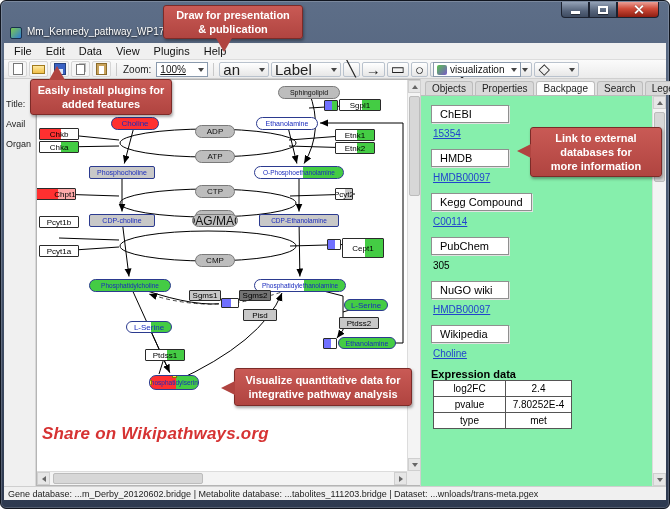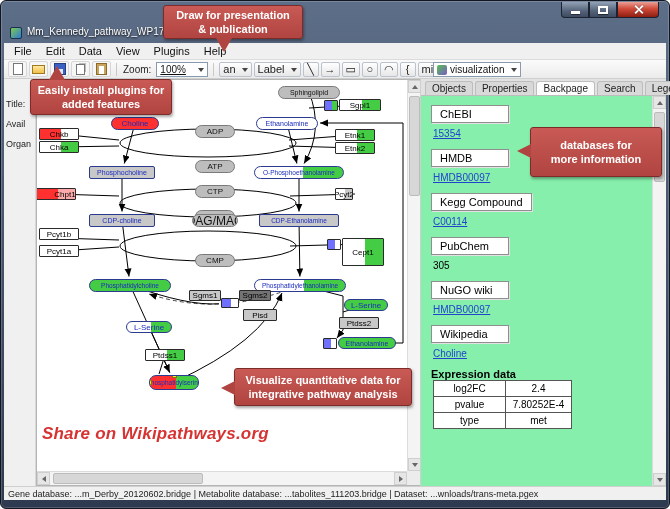--- a/index.html
+++ b/index.html
@@ -42,22 +42,22 @@
     display:flex; align-items:center; justify-content:center; }
   .tsep { width:1px; height:13px; background:#c9c9c9; margin:0 3px; }
   .zoom-label { font-size:10px; color:#222; margin:0 3px 0 1px; }
   .combo { height:15px; background:#fff; border:1px solid #8a9aad; display:flex; align-items:center;
     font-size:10px; padding:0 3px; color:#111; }
   .zoom-combo { width:52px;text-decoration:underline; }
   .viz-combo { position:absolute; left:429px; top:2px; width:88px; }
   .caret { width:0; height:0; border:3px solid transparent; border-top:4px solid #444;
     margin-left:auto; margin-top:4px; }
   .tool-btn { height:15px; min-width:16px; border:1px solid #b9c2cd; border-radius:2px;
-    background:linear-gradient(#ffffff,#e7e7e7); font-size:11px; color:#222;
-    display:flex; align-items:center; justify-content:center; padding:0 3px; gap:6px; }
+    background:linear-gradient(#ffffff,#e7e7e7); font-size:15px; color:#222;
+    display:flex; align-items:center; justify-content:center; padding:0 3px; gap:19px; }
   .viz-icon { width:10px; height:10px; border-radius:2px; margin-right:3px;
     background:linear-gradient(135deg,#58c24e,#7a58c9); }
   .ic-new { width:10px; height:12px; background:#fff; border:1px solid #777; }
   .ic-open { width:13px; height:9px; background:linear-gradient(#ffe9a0,#f0bf49); border:1px solid #a07a1e; }
   .ic-save { width:12px; height:12px; background:#3a62c4; border:1px solid #23407e; position:relative; }
   .ic-save::after { content:""; position:absolute; left:2px; bottom:0; width:6px; height:5px; background:#dce6f8; }
   .ic-copy { width:9px; height:11px; background:#fff; border:1px solid #777; box-shadow:2px -2px 0 -1px #bbb; }
   .ic-paste { width:11px; height:12px; background:#c9a35c; border:1px solid #8a6a2a; position:relative; }
   .ic-paste::after { content:""; position:absolute; left:2px; top:2px; width:5px; height:8px; background:#fff; }
 
@@ -281,37 +281,37 @@
             </g>
         </svg>
         <div id="nodes-layer">
             <div class="node cur" style="left: 241px; top: 5.5px; width: 62px; height: 13px; font-size: 7px;">Sphingolipid</div>
             <div class="node gene" style="left: 287px; top: 19.5px; width: 14px; height: 11px; background: linear-gradient(90deg, rgb(112, 112, 255) 0px, rgb(112, 112, 255) 55%, rgb(68, 204, 68) 55%, rgb(68, 204, 68) 100%); font-size: 8px;"></div>
             <div class="node gene" style="left: 302px; top: 19px; width: 42px; height: 12px; background: linear-gradient(90deg, rgb(255, 255, 255) 0px, rgb(255, 255, 255) 55%, rgb(68, 204, 68) 55%, rgb(68, 204, 68) 100%); font-size: 8px;">Sgpl1</div>
             <div class="node pill" style="left: 74px; top: 36.5px; width: 48px; height: 13px; background: rgb(255, 48, 48); font-size: 8px;">Choline</div>
             <div class="node gene" style="left: 2px; top: 48px; width: 40px; height: 12px; background: linear-gradient(90deg, rgb(255, 48, 48) 0px, rgb(255, 48, 48) 55%, rgb(255, 255, 255) 55%, rgb(255, 255, 255) 100%); font-size: 8px;">Chkb</div>
             <div class="node gene" style="left: 2px; top: 61px; width: 40px; height: 12px; background: linear-gradient(90deg, rgb(255, 255, 255) 0px, rgb(255, 255, 255) 55%, rgb(68, 204, 68) 55%, rgb(68, 204, 68) 100%); font-size: 8px;">Chka</div>
             <div class="node cur" style="left: 158px; top: 44.5px; width: 40px; height: 13px; font-size: 8px;">ADP</div>
-            <div class="node cur" style="left: 158px; top: 69.5px; width: 40px; height: 13px; font-size: 8px; margin-top: 10px;">ATP</div>
+            <div class="node cur" style="left: 158px; top: 69.5px; width: 40px; height: 13px; font-size: 8px;">ATP</div>
             <div class="node pill" style="left: 219px; top: 36.5px; width: 62px; height: 13px; font-size: 7px;">Ethanolamine</div>
             <div class="node gene" style="left: 298px; top: 49px; width: 40px; height: 12px; background: linear-gradient(90deg, rgb(255, 255, 255) 0px, rgb(255, 255, 255) 55%, rgb(68, 204, 68) 55%, rgb(68, 204, 68) 100%); font-size: 8px;">Etnk1</div>
             <div class="node gene" style="left: 298px; top: 62px; width: 40px; height: 12px; background: linear-gradient(90deg, rgb(255, 255, 255) 0px, rgb(255, 255, 255) 55%, rgb(68, 204, 68) 55%, rgb(68, 204, 68) 100%); font-size: 8px;">Etnk2</div>
             <div class="node rectm" style="left: 52px; top: 85.5px; width: 66px; height: 13px; background: rgb(200, 200, 200); font-size: 7px;">Phosphocholine</div>
             <div class="node pill" style="left: 217px; top: 85.5px; width: 90px; height: 13px; background: linear-gradient(90deg, rgb(255, 255, 255) 0px, rgb(255, 255, 255) 55%, rgb(68, 204, 68) 55%, rgb(68, 204, 68) 100%); font-size: 6.5px;">O-Phosphoethanolamine</div>
             <div class="node cur" style="left: 158px; top: 104.5px; width: 40px; height: 13px; font-size: 8px;">CTP</div>
             <div class="node gene" style="left: -1px; top: 108px; width: 40px; height: 12px; background: linear-gradient(90deg, rgb(255, 48, 48) 0px, rgb(255, 48, 48) 55%, rgb(255, 170, 170) 55%, rgb(255, 170, 170) 100%); font-size: 8px; padding-left: 18px;">Chpt1</div>
             <div class="node gene" style="left: 298px; top: 108px; width: 18px; height: 12px; background: linear-gradient(90deg, rgb(255, 255, 255) 0px, rgb(255, 255, 255) 55%, rgb(200, 200, 200) 55%, rgb(200, 200, 200) 100%); font-size: 8px;">Pcyt2</div>
             <div class="node cur" style="left: 158px; top: 129.5px; width: 40px; height: 13px; font-size: 8px;">PPi</div>
             <div class="node rectm" style="left: 52px; top: 133.5px; width: 66px; height: 13px; background: rgb(200, 200, 200); font-size: 7px;">CDP-choline</div>
             <div class="node rectm" style="left: 222px; top: 133.5px; width: 80px; height: 13px; background: rgb(200, 200, 200); font-size: 6.5px;">CDP-Ethanolamine</div>
             <div class="node cur" style="left: 155px; top: 134px; width: 46px; height: 13px; font-size: 12px;">DAG/MAG</div>
-            <div class="node gene" style="left: 2px; top: 148px; width: 40px; height: 12px; font-size: 8px;">Pcyt1b</div>
+            <div class="node gene" style="left: 2px; top: 136px; width: 40px; height: 12px; font-size: 8px;">Pcyt1b</div>
             <div class="node gene" style="left: 2px; top: 165px; width: 40px; height: 12px; font-size: 8px;">Pcyt1a</div>
             <div class="node gene" style="left: 290px; top: 158.5px; width: 14px; height: 11px; background: linear-gradient(90deg, rgb(112, 112, 255) 0px, rgb(112, 112, 255) 55%, rgb(255, 255, 255) 55%, rgb(255, 255, 255) 100%); font-size: 8px;"></div>
-            <div class="node gene" style="left: 305px; top: 158px; width: 42px; height: 28px; background: linear-gradient(90deg, rgb(255, 255, 255) 0px, rgb(255, 255, 255) 55%, rgb(68, 204, 68) 55%, rgb(68, 204, 68) 100%); font-size: 8px;">Cept1</div>
+            <div class="node gene" style="left: 305px; top: 158px; width: 42px; height: 20px; background: linear-gradient(90deg, rgb(255, 255, 255) 0px, rgb(255, 255, 255) 55%, rgb(68, 204, 68) 55%, rgb(68, 204, 68) 100%); font-size: 8px;">Cept1</div>
             <div class="node cur" style="left: 158px; top: 173.5px; width: 40px; height: 13px; font-size: 8px;">CMP</div>
             <div class="node pill" style="left: 52px; top: 198.5px; width: 82px; height: 13px; background: rgb(68, 204, 68); font-size: 6.5px;">Phosphatidylcholine</div>
             <div class="node pill" style="left: 217px; top: 198.5px; width: 92px; height: 13px; background: linear-gradient(90deg, rgb(255, 255, 255) 0px, rgb(255, 255, 255) 55%, rgb(68, 204, 68) 55%, rgb(68, 204, 68) 100%); font-size: 6.5px;">Phosphatidylethanolamine</div>
             <div class="node gene" style="left: 152px; top: 209.5px; width: 32px; height: 11px; background: rgb(200, 200, 200); font-size: 8px;">Sgms1</div>
             <div class="node gene" style="left: 202px; top: 209.5px; width: 32px; height: 11px; background: #737373; font-size: 8px;">Sgms2</div>
             <div class="node gene" style="left: 184px; top: 218px; width: 18px; height: 10px; background: linear-gradient(90deg, rgb(112, 112, 255) 0px, rgb(112, 112, 255) 55%, rgb(255, 255, 255) 55%, rgb(255, 255, 255) 100%); font-size: 8px;"></div>
             <div class="node gene" style="left: 206px; top: 229px; width: 34px; height: 12px; background: rgb(200, 200, 200); font-size: 8px;">Pisd</div>
             <div class="node pill" style="left: 89px; top: 241px; width: 46px; height: 12px; background: linear-gradient(90deg, rgb(255, 255, 255) 0px, rgb(255, 255, 255) 55%, rgb(68, 204, 68) 55%, rgb(68, 204, 68) 100%); font-size: 8px;">L-Serine</div>
             <div class="node gene" style="left: 108px; top: 269px; width: 40px; height: 12px; background: linear-gradient(90deg, rgb(255, 255, 255) 0px, rgb(255, 255, 255) 55%, rgb(68, 204, 68) 55%, rgb(68, 204, 68) 100%); font-size: 8px;">Ptdss1</div>
             <div class="node pill" style="left: 112px; top: 294.5px; width: 50px; height: 15px; background: linear-gradient(90deg, rgb(255, 48, 48) 0px, rgb(255, 48, 48) 55%, rgb(68, 204, 68) 55%, rgb(68, 204, 68) 100%); font-size: 6.5px;">Phosphatidylserine<span class="handle" style="left: -3px; top: -3px;"></span><span class="handle" style="left: 22px; top: -3px;"></span><span class="handle" style="left: 48px; top: -3px;"></span><span class="handle" style="left: -3px; top: 4.5px;"></span><span class="handle" style="left: 48px; top: 4.5px;"></span><span class="handle" style="left: -3px; top: 13px;"></span><span class="handle" style="left: 22px; top: 13px;"></span><span class="handle" style="left: 48px; top: 13px;"></span></div>
@@ -400,20 +400,21 @@
     <div>Draw for presentation</div>
     <div>&amp; publication</div>
     <div class="tail tail-down" style="left: 52px;"></div>
   </div>
 <div class="callout" style="left: 30px; top: 79px; width: 142px; height: 36px;">
     <div>Easily install plugins for</div>
     <div>added features</div>
     <div class="tail tail-up" style="left: 18px;"></div>
   </div>
 <div class="callout" style="left: 530px; top: 127px; width: 132px; height: 50px;">
+    <div>Link to external</div>
     <div>databases for</div>
     <div>more information</div>
     <div class="tail tail-left" style="top: 16px;"></div>
   </div>
 <div class="callout" style="left: 234px; top: 368px; width: 178px; height: 38px;">
     <div>Visualize quantitative data for</div>
     <div>integrative pathway analysis</div>
     <div class="tail tail-left" style="top: 12px;"></div>
   </div>
 

